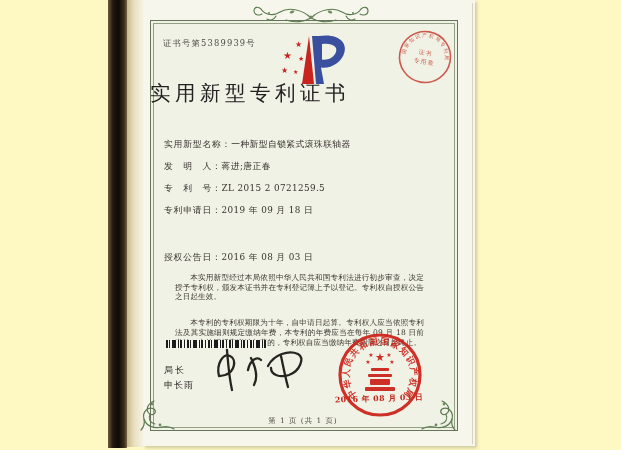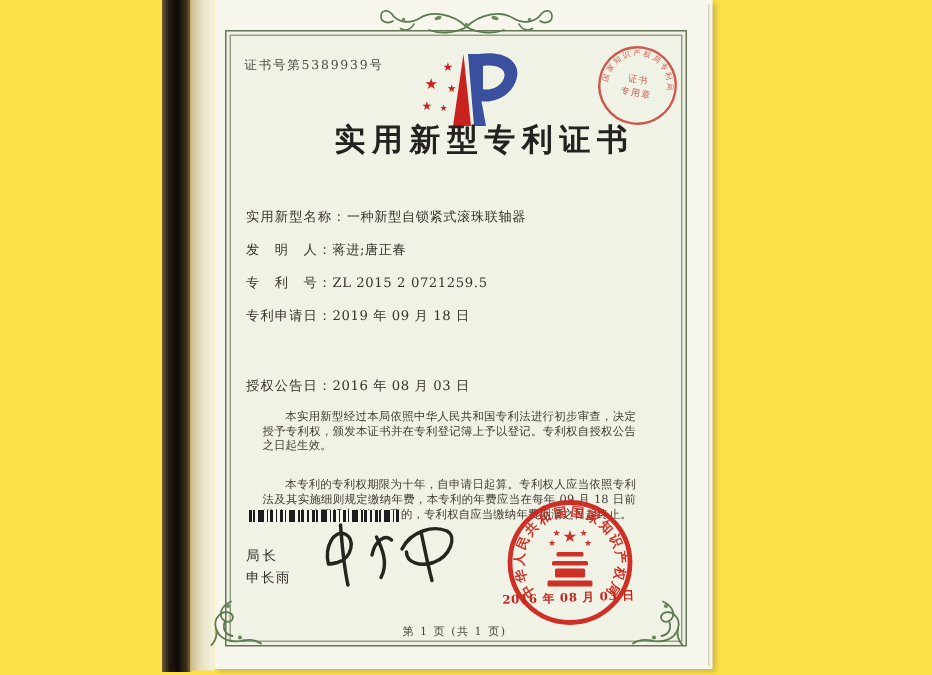--- a/index.html
+++ b/index.html
@@ -1,38 +1,38 @@
 <!DOCTYPE html>
 <html><head>
 <meta charset="utf-8">
 <style>
   html,body{margin:0;padding:0;background:#ffffff;}
-  #canvas{position:relative;width:621px;height:450px;background:#fde047;overflow:hidden;
+  #canvas{position:relative;width:621px;height:450px;background:#fef9c3;overflow:hidden;
           font-family:"DejaVu Serif","Liberation Serif",serif;}
   .abs{position:absolute;}
 
   
   #binding{left:108px;top:0;width:19px;height:448px;
     background:linear-gradient(90deg,#6d5a3e 0%,#241a10 25%,#0d0a06 55%,#3c2e1c 85%,#7a6442 100%);}
   #page-edge{left:127px;top:0;width:16px;height:447px;
     background:linear-gradient(90deg,#c9b98c 0%,#e8e0c0 45%,#f6f3e4 100%);}
   #paper{left:143px;top:0;width:332px;height:446px;background:#f7f6ec;
     box-shadow:2px 2px 3px rgba(120,115,90,.35);}
   #page-right-line{left:472px;top:3px;width:1px;height:441px;background:#d6d2bf;}
 
   
   #frame{left:150px;top:20px;width:306px;height:409px;border:1px solid #66755a;
     background:rgba(196,210,176,0.10);}
   #frame-inner{position:absolute;left:2px;top:2px;right:2px;bottom:2px;border:1px solid #93a182;}
 
   
   #cert-no{left:163px;top:38px;font-size:8.3px;color:#4c4a45;letter-spacing:1.2px;white-space:nowrap;}
   #logo{left:281px;top:33px;}
-  #title{left:150px;top:79px;width:306px;text-align:center;font-size:20.5px;font-weight:bold;
-    color:#242220;letter-spacing:4.5px;white-space:nowrap;padding-left:20px;}
+  #title{left:150px;top:79px;width:306px;font-size:20.5px;font-weight:normal;
+    color:#242220;letter-spacing:4.5px;white-space:nowrap;}
 
   
   #corner-seal{left:396px;top:28px;opacity:.82;transform:rotate(10deg);}
 
   
   .field{left:164px;white-space:nowrap;font-size:8.8px;color:#35322c;letter-spacing:.4px;margin-top:12px;}
   .flabel{letter-spacing:.8px;}
   #f0{top:127px}#f1{top:149px}#f2{top:171px}#f3{top:193px}#f4{top:217px}#f5{top:240px}
 
   

